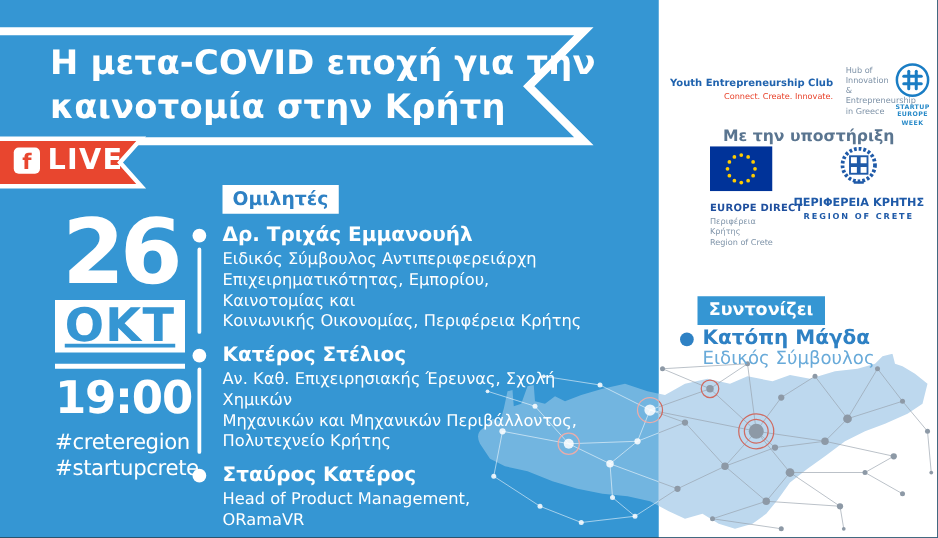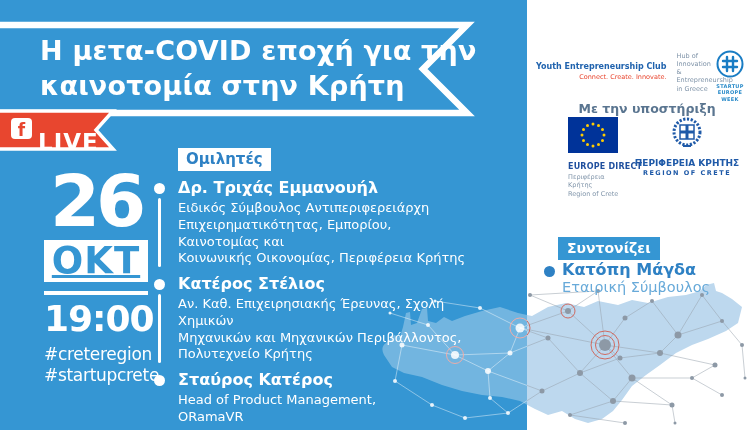--- a/index.html
+++ b/index.html
@@ -37,21 +37,21 @@
     white-space:pre-line;letter-spacing:.2px;
   }
   
   .live-badge{position:absolute;left:0;top:108px;width:126px;height:44px;z-index:4;}
   .fb-square{
     position:absolute;left:11px;top:10px;width:21px;height:21px;border-radius:4px;
     background:#fff;color:var(--live-red);font-weight:bold;font-size:17px;
     display:flex;align-items:flex-end;justify-content:center;line-height:1;
   }
   .live-label{
-    position:absolute;left:38px;top:21px;color:#fff;font-weight:bold;
+    position:absolute;left:38px;top:7px;color:#fff;font-weight:bold;
     font-size:23px;letter-spacing:1px;
   }
 
   
   .date-block{position:absolute;left:44px;top:168px;width:104px;z-index:2;text-align:center;color:#fff;}
   .date-day{font-size:72px;font-weight:bold;line-height:66px;letter-spacing:-4px;}
   .date-month{
     margin-top:6px;background:#fff;color:var(--brand-blue);
     font-size:37px;font-weight:bold;line-height:42px;letter-spacing:1px;text-decoration:underline;
   }
@@ -446,16 +446,16 @@
       <line x1="14" y1="29" x2="22" y2="29" stroke="#1f5aa8" stroke-width="2"></line>
     </svg>
     <div class="roc-title">ΠΕΡΙΦΕΡΕΙΑ ΚΡΗΤΗΣ</div>
     <div class="roc-sub">REGION OF CRETE</div>
   </div>
 
   <div class="moderator">
     <div class="mod-badge">Συντονίζει</div>
     <span class="mod-bullet"></span>
     <div class="mod-name">Κατόπη Μάγδα</div>
-    <div class="mod-role">Εταιρική Σύμβουλος</div>
+    <div class="mod-role">Ειδικός Σύμβουλος</div>
   </div>
 
 </div>
 
 </body></html>

